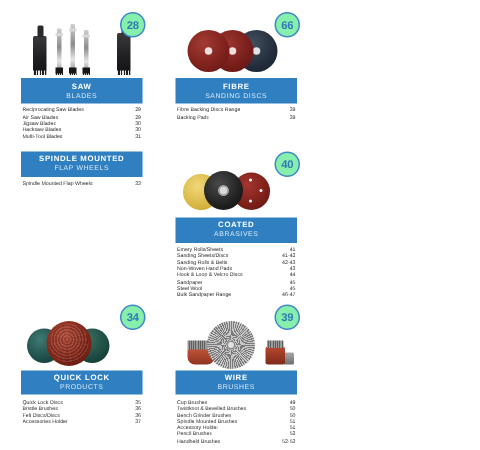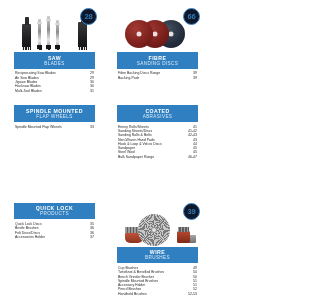--- a/index.html
+++ b/index.html
@@ -36,21 +36,21 @@
     display: flex;
     align-items: flex-end;
     justify-content: center;
   }
   .badge {
     position: absolute;
     right: -2px;
     top: 2px;
     width: 17px; height: 17px;
     border-radius: 50%;
-    background: #0f172a;
+    background: #86efac;
     border: 1px solid #3f87c8;
     color: #2f7ab8;
     font-size: 7.5px;
     font-weight: bold;
     display: flex;
     align-items: center;
     justify-content: center;
     letter-spacing: -0.2px;
     z-index: 6;
   }
@@ -320,20 +320,33 @@
       </div>
       <div class="list">
         <div class="list-item">
             <span class="li-label">Spindle Mounted Flap Wheels</span>
             <span class="li-page">33</span>
           </div>
       </div>
     </div>
 
     <div class="card">
+      <div class="card-imgwrap">
+        <div class="art">
+          <div class="cdisc c1"></div>
+          <div class="cdisc c3">
+            <div class="hole" style="top:4px;left:11px;"></div>
+            <div class="hole" style="top:11px;left:4px;"></div>
+            <div class="hole" style="top:11px;left:18px;"></div>
+            <div class="hole" style="top:18px;left:11px;"></div>
+          </div>
+          <div class="cdisc c2"></div>
+        </div>
+        <div class="badge">40</div>
+      </div>
       <div class="banner">
         <div class="banner-title">COATED</div>
         <div class="banner-sub">ABRASIVES</div>
       </div>
       <div class="list">
         <div class="list-item">
             <span class="li-label">Emery Rolls/Sheets</span>
             <span class="li-page">41</span>
           </div>
         <div class="list-item">
@@ -361,20 +374,28 @@
             <span class="li-page">45</span>
           </div>
         <div class="list-item">
             <span class="li-label">Bulk Sandpaper Range</span>
             <span class="li-page">46-47</span>
           </div>
       </div>
     </div>
 
     <div class="card">
+      <div class="card-imgwrap">
+        <div class="art">
+          <div class="qpad q1"></div>
+          <div class="qpad q2"></div>
+          <div class="qpad q3"></div>
+        </div>
+        <div class="badge">34</div>
+      </div>
       <div class="banner">
         <div class="banner-title">QUICK LOCK</div>
         <div class="banner-sub">PRODUCTS</div>
       </div>
       <div class="list">
         <div class="list-item">
             <span class="li-label">Quick Lock Discs</span>
             <span class="li-page">35</span>
           </div>
         <div class="list-item">

